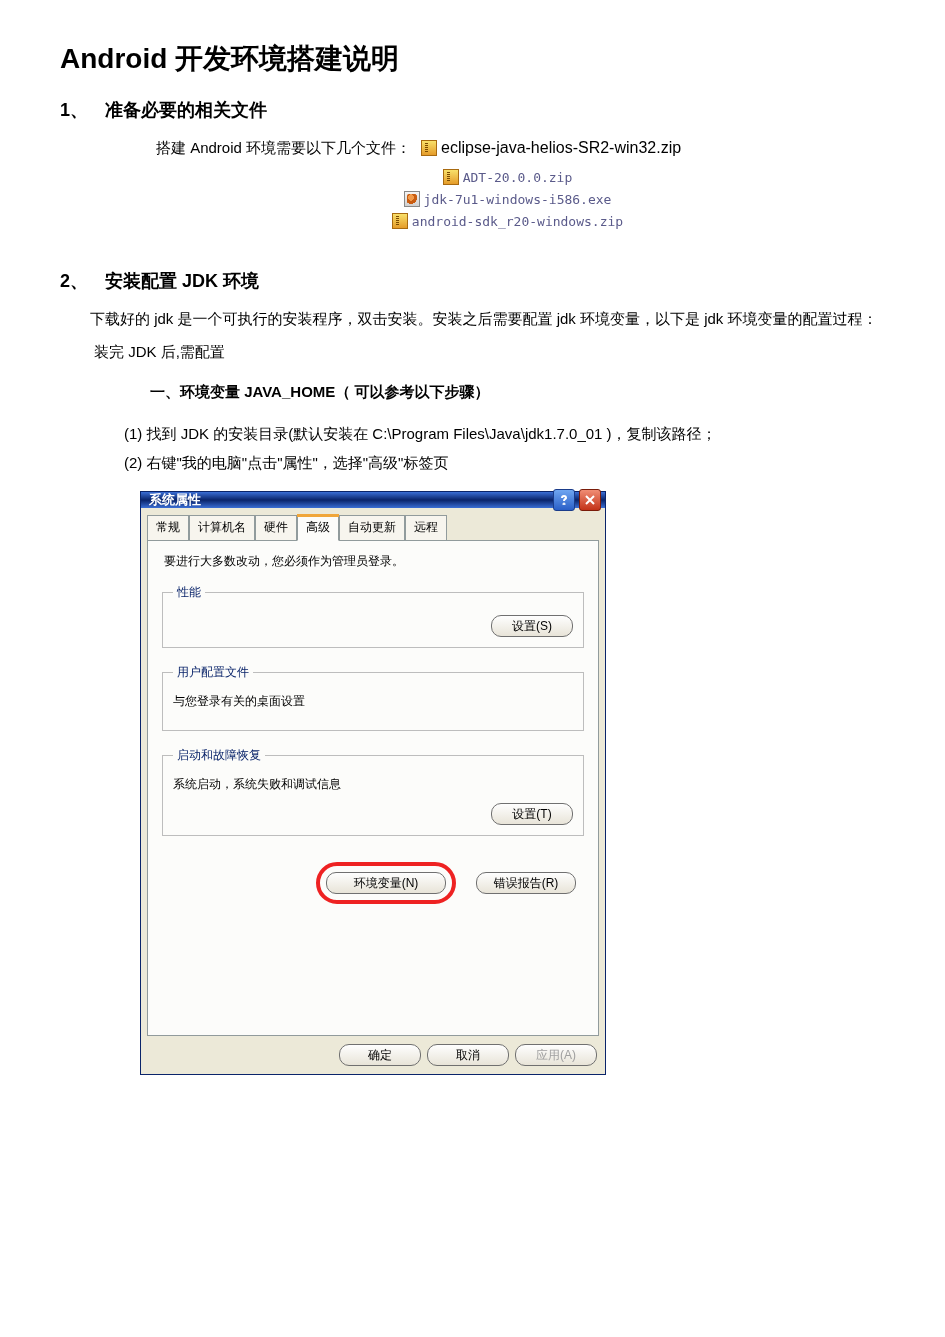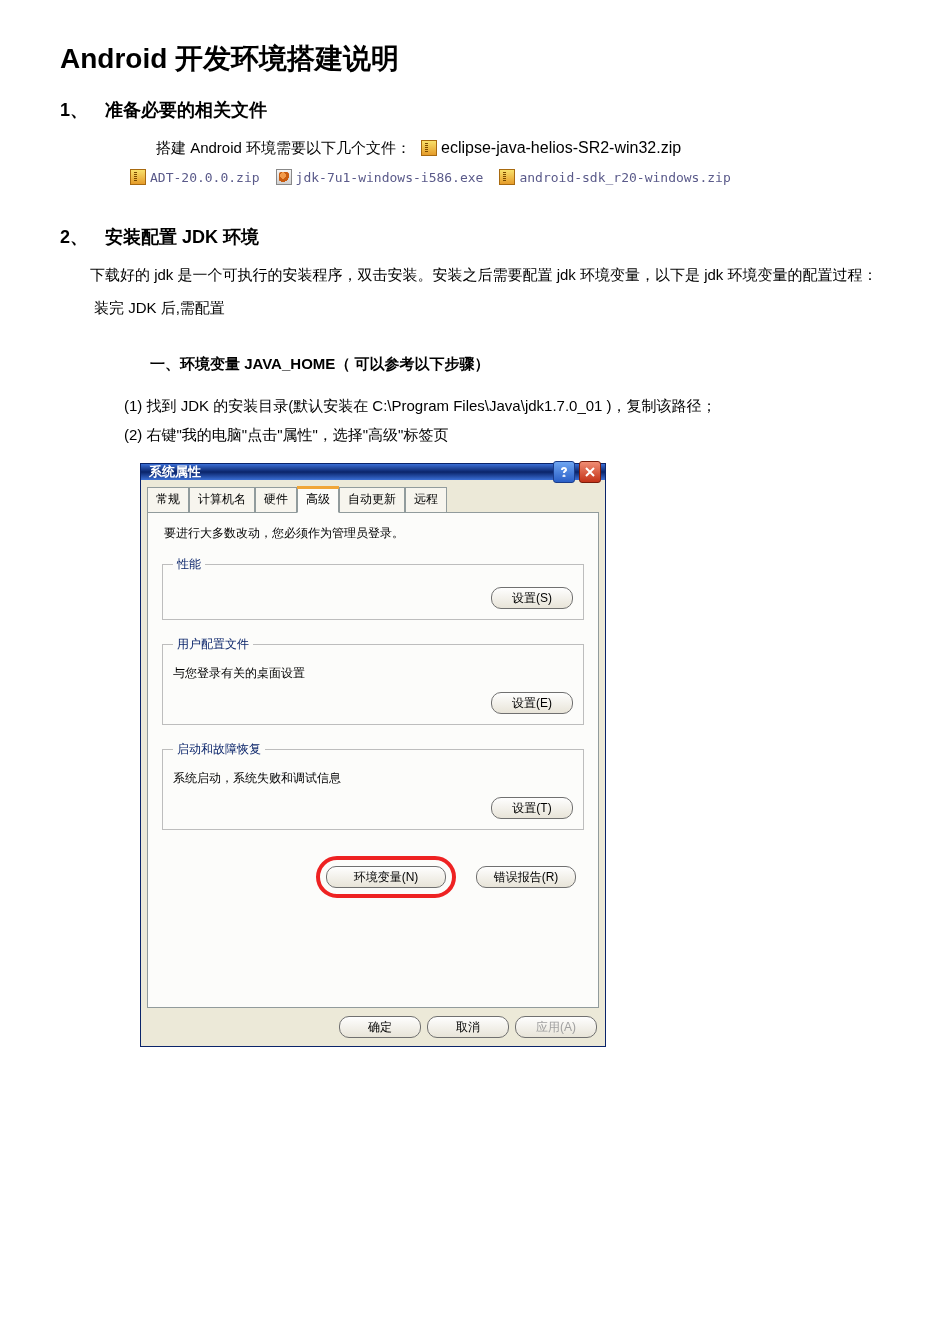--- a/index.html
+++ b/index.html
@@ -2,24 +2,24 @@
 <html><head>
 <meta charset="utf-8">
 <style>
   body { font-family: "SimSun", "Microsoft YaHei", Arial, sans-serif; background: #fff; margin: 0; padding: 40px 60px 120px 60px; width: 825px; color: #000; }
   .page-title { text-align: left; font-size: 28px; font-weight: bold; margin-bottom: 20px; font-family: "SimHei", "Microsoft YaHei", sans-serif; }
   .section-heading { font-size: 18px; font-weight: bold; margin: 20px 0 12px 0; font-family: "SimHei", "Microsoft YaHei", sans-serif; }
   .sect-num { display: inline-block; width: 40px; }
   .body-text { font-size: 15px; line-height: 1.8; margin: 6px 0 6px 34px; }
   .indent { text-indent: 2em; }
   .file-row { display: flex; flex-wrap: wrap; align-items: center; gap: 6px 16px; margin: 8px 0 10px 70px; font-size: 13px; font-family: "SimSun", monospace; color: #5a5a8a; }
-  .file-row.second { margin-left: 70px; }
+  .file-row.second { margin-left: 70px; flex-direction: column; }
   .file-item { display: inline-flex; align-items: center; gap: 4px; }
   .file-icon { width: 14px; height: 14px; display: inline-block; }
-  .sub-heading { font-size: 15px; font-weight: bold; margin: 34px 0 18px 90px; }
+  .sub-heading { font-size: 15px; font-weight: bold; margin: 18px 0 18px 90px; }
   .steps { font-size: 15px; line-height: 1.9; margin: 6px 0 14px 34px; }
 
   
   .xp-dialog { width: 464px; margin-left: 80px; border: 1px solid #0a246a; font-family: "Tahoma","SimSun",sans-serif; font-size: 12px; background: #ece9d8; }
   .xp-titlebar { height: 16px; background: linear-gradient(#3a6ed5,#0a246a 50%,#3a6ed5); display: flex; align-items: center; padding: 0 4px 0 8px; color: #fff; font-weight: bold; font-size: 13px; }
   .xp-titlebar .xp-title-text { flex: 1; }
   .xp-help { width: 20px; height: 20px; background: linear-gradient(#6fa6f1,#2a5fc7); border:1px solid #1a3c8a; border-radius:3px; display:flex; align-items:center; justify-content:center; color:#fff; font-weight:bold; margin-right:4px; }
   .xp-close { width: 20px; height: 20px; background: linear-gradient(#f08d74,#c33318); border:1px solid #7a1c0a; border-radius:3px; display:flex; align-items:center; justify-content:center; color:#fff; font-weight:bold; }
   .xp-close svg, .xp-help svg { width: 10px; height: 10px; }
   .xp-tabs-area { padding: 6px 6px 0 6px; }
@@ -122,23 +122,20 @@
       <fieldset class="xp-group">
         <legend>性能</legend>
         <div class="xp-btn-row">
           <button class="xp-button">设置(S)</button>
         </div>
       </fieldset>
 
       <fieldset class="xp-group">
         <legend>用户配置文件</legend>
         <div class="xp-group-text">与您登录有关的桌面设置</div>
-        <div class="xp-btn-row">
-          <button class="xp-button">设置(E)</button>
-        </div>
       </fieldset>
 
       <fieldset class="xp-group">
         <legend>启动和故障恢复</legend>
         <div class="xp-group-text">系统启动，系统失败和调试信息</div>
         <div class="xp-btn-row">
           <button class="xp-button">设置(T)</button>
         </div>
       </fieldset>
 

